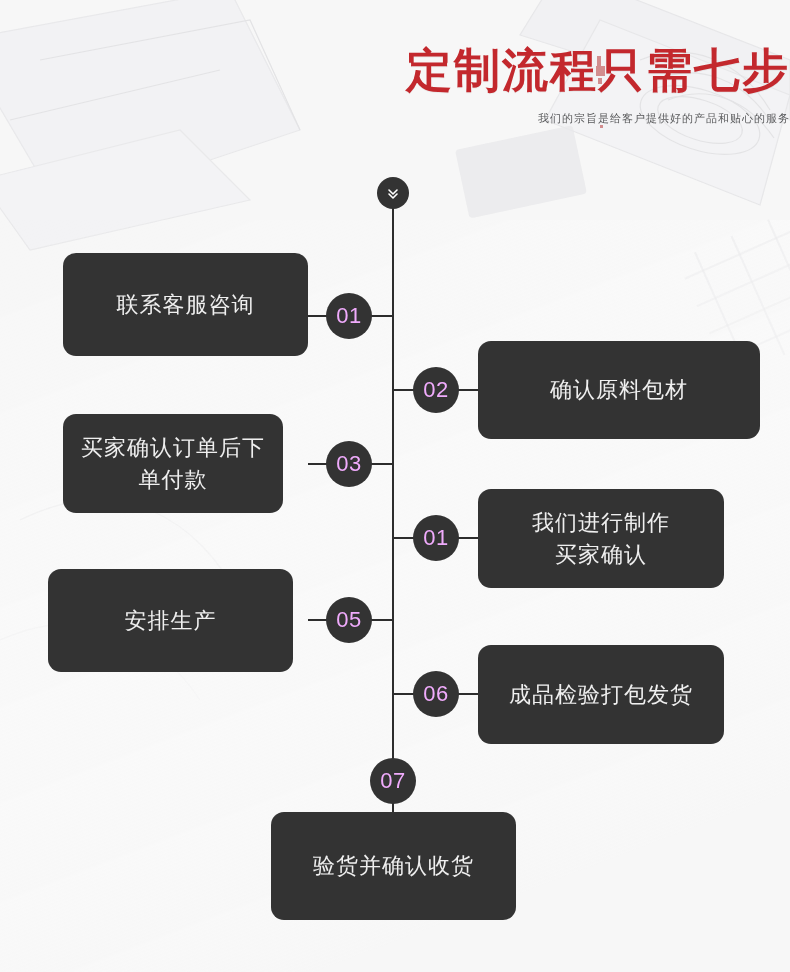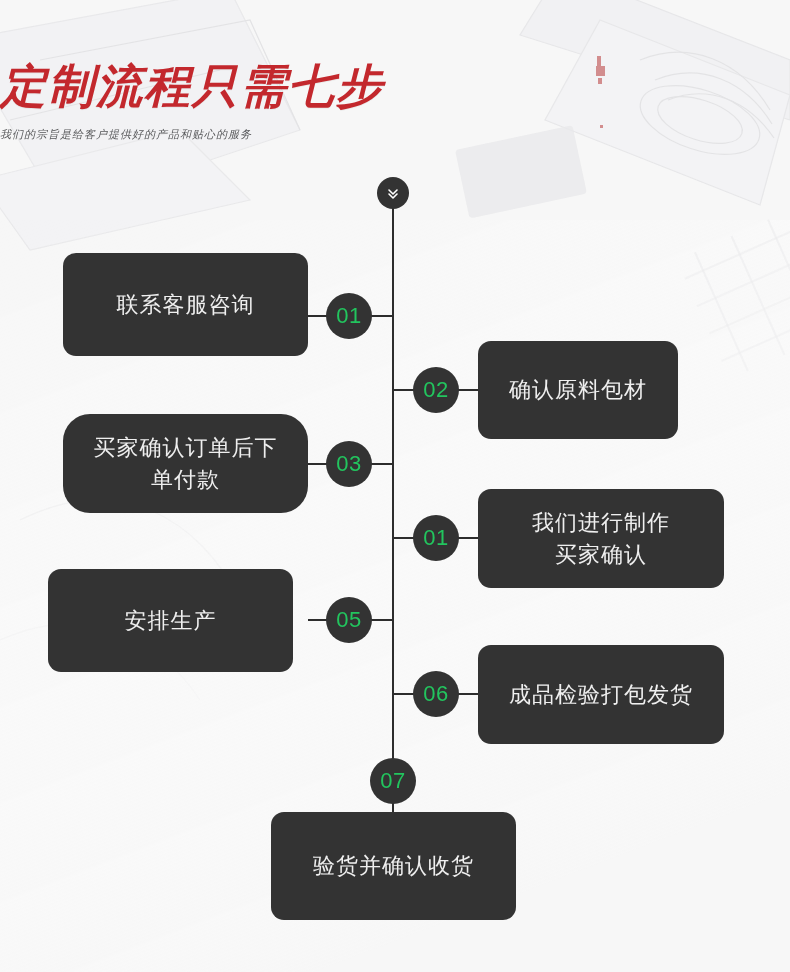--- a/index.html
+++ b/index.html
@@ -34,23 +34,22 @@
     opacity: 1;
   }
 
   
   .header {
     position: absolute;
     top: 0;
     left: 0;
     width: 790px;
     z-index: 3;
-    text-align: left;
-    padding-top: 60px;
-    font-style: italic;
+    text-align: right;
+    padding-top: 44px;
   }
 
   .main-title {
     font-family: "Liberation Sans", "DejaVu Sans", sans-serif;
     font-size: 46px;
     font-weight: bold;
     letter-spacing: 2px;
     color: #c3282d;
     line-height: 1.15;
     text-shadow: 0 1px 0 rgba(0,0,0,0.05);
@@ -109,21 +108,21 @@
     z-index: 1;
   }
 
   
   .num-circle {
     position: absolute;
     width: 46px;
     height: 46px;
     border-radius: 50%;
     background: #333333;
-    color: #22c55e;
+    color: #f0abfc;
     font-size: 22px;
     line-height: 46px;
     text-align: center;
     letter-spacing: 0.5px;
     z-index: 5;
     font-weight: 400;
   }
 
   
   .step-box {
@@ -145,27 +144,27 @@
   .step-box .label { white-space: pre-line; }
 
   
   
   .box-01 { left: 63px;  top: 253px; width: 245px; height: 103px; }
   .circle-01 { left: 326px; top: 293px; }
   .conn-01a { left: 308px; top: 315px; width: 19px; }
   .conn-01b { left: 371px; top: 315px; width: 22px; }
 
   
-  .box-02 { left: 478px; top: 341px; width: 200px; height: 98px; }
+  .box-02 { left: 478px; top: 341px; width: 282px; height: 98px; }
   .circle-02 { left: 413px; top: 367px; }
   .conn-02a { left: 393px; top: 389px; width: 21px; }
   .conn-02b { left: 458px; top: 389px; width: 21px; }
 
   
-  .box-03 { left: 63px;  top: 414px; width: 245px; height: 99px; border-radius: 27px; }
+  .box-03 { left: 63px;  top: 414px; width: 220px; height: 99px; }
   .circle-03 { left: 326px; top: 441px; }
   .conn-03a { left: 308px; top: 463px; width: 19px; }
   .conn-03b { left: 371px; top: 463px; width: 22px; }
 
   
   .box-04 { left: 478px; top: 489px; width: 246px; height: 99px; }
   .circle-04 { left: 413px; top: 515px; }
   .conn-04a { left: 393px; top: 537px; width: 21px; }
   .conn-04b { left: 458px; top: 537px; width: 21px; }
 

